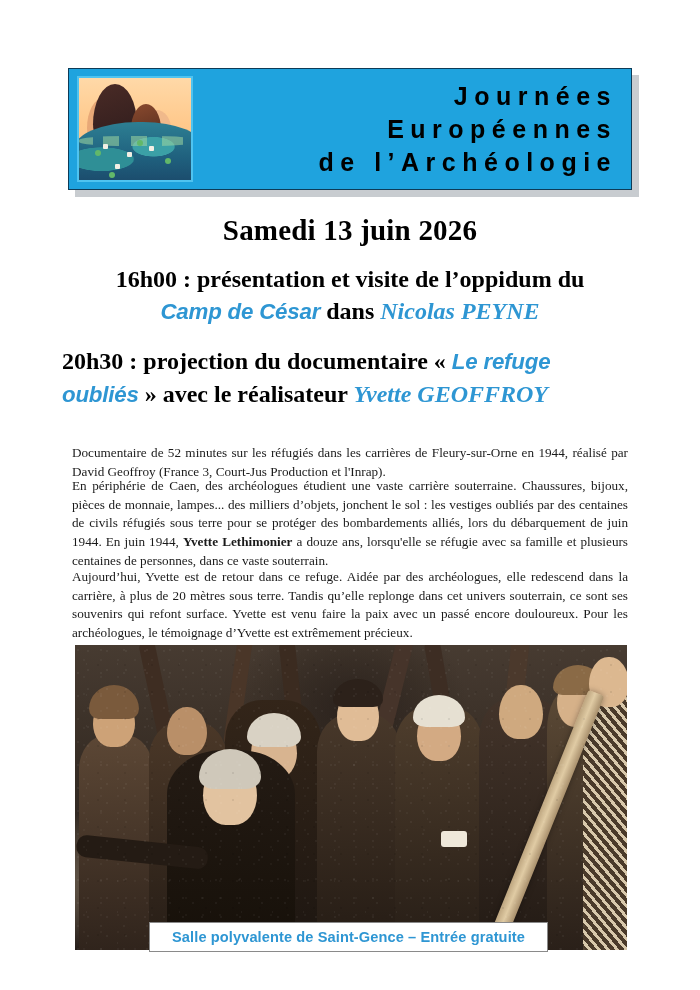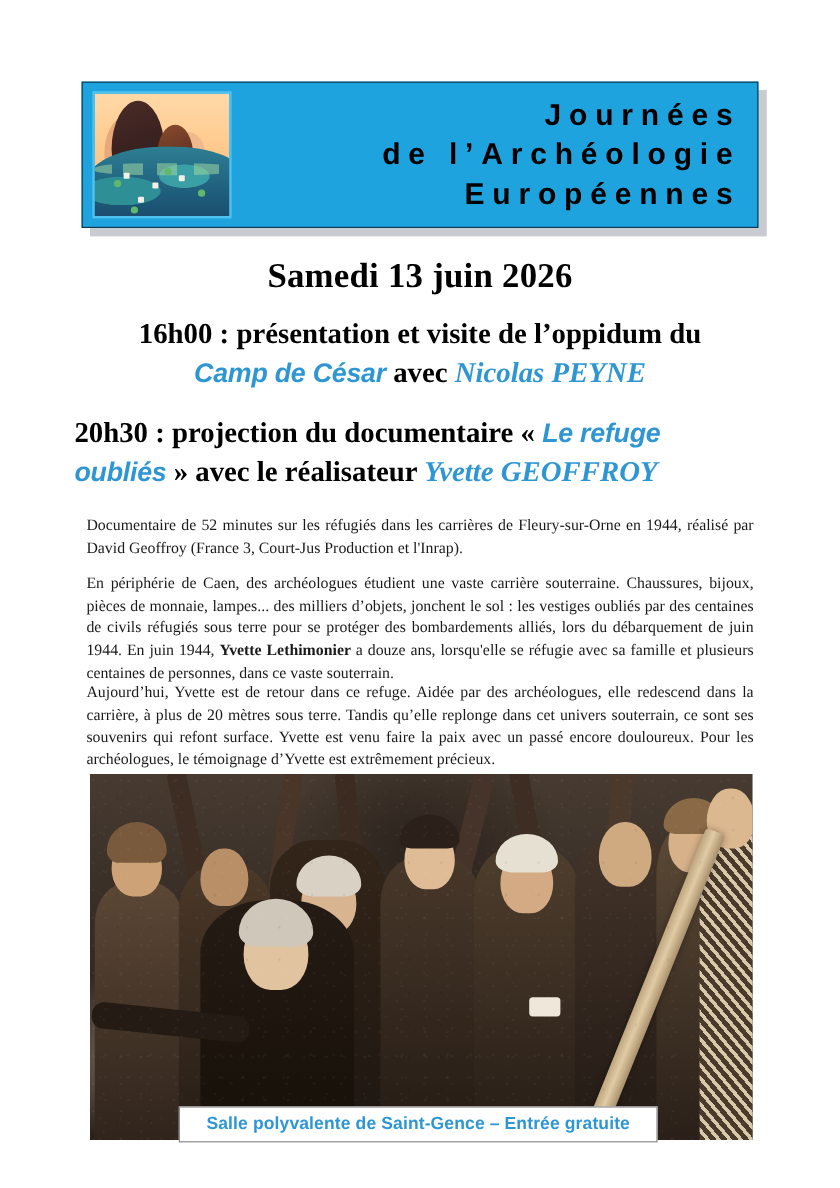--- a/index.html
+++ b/index.html
@@ -181,21 +181,21 @@
   .body-copy {
     position: absolute;
     left: 72px;
     width: 556px;
     font-family: "Liberation Serif", serif;
     font-size: 13.2px;
     line-height: 1.42;
     text-align: justify;
     color: #1a1a1a;
   }
-  #para1 { top: 429px; }
+  #para1 { top: 444px; }
   #para2 { top: 477px; }
   #para3 { top: 568px; }
   .body-copy b { font-weight: bold; }
 
   
   .photo-frame {
     position: absolute;
     left: 75px;
     top: 645px;
     width: 552px;
@@ -294,33 +294,33 @@
     <div class="illus-dot" style="left:70px;  top:68px;"></div>
     <div class="illus-dot" style="left:36px;  top:86px;"></div>
     <div class="illus-green" style="left:16px;  top:72px;"></div>
     <div class="illus-green" style="left:58px;  top:62px;"></div>
     <div class="illus-green" style="left:86px;  top:80px;"></div>
     <div class="illus-green" style="left:30px;  top:94px;"></div>
   </div>
 
   <div class="header-title">
     <div class="line">Journées</div>
+    <div class="line">Européennes</div>
     <div class="line">de l’Archéologie</div>
-    <div class="line">Européennes</div>
   </div>
 </div>
 
 <div class="event-block" id="date-line">Samedi 13 juin 2026</div>
 
 <div class="event-block" id="event1">
   <div class="ev-row">
     <span>16h00 : présentation et visite de l’oppidum du</span>
   </div>
   <div class="ev-row">
-    <span class="accent-sans">Camp de César</span><span> avec </span><span class="accent-serif">Nicolas PEYNE</span>
+    <span class="accent-sans">Camp de César</span><span> dans </span><span class="accent-serif">Nicolas PEYNE</span>
   </div>
 </div>
 
 <div class="event-block" id="event2">
   <div class="ev-row">
     <span>20h30 : projection du documentaire « </span><span class="accent-sans">Le refuge</span>
   </div>
   <div class="ev-row">
     <span class="accent-sans">oubliés</span><span> » avec le réalisateur </span><span class="accent-serif">Yvette GEOFFROY</span>
   </div>

